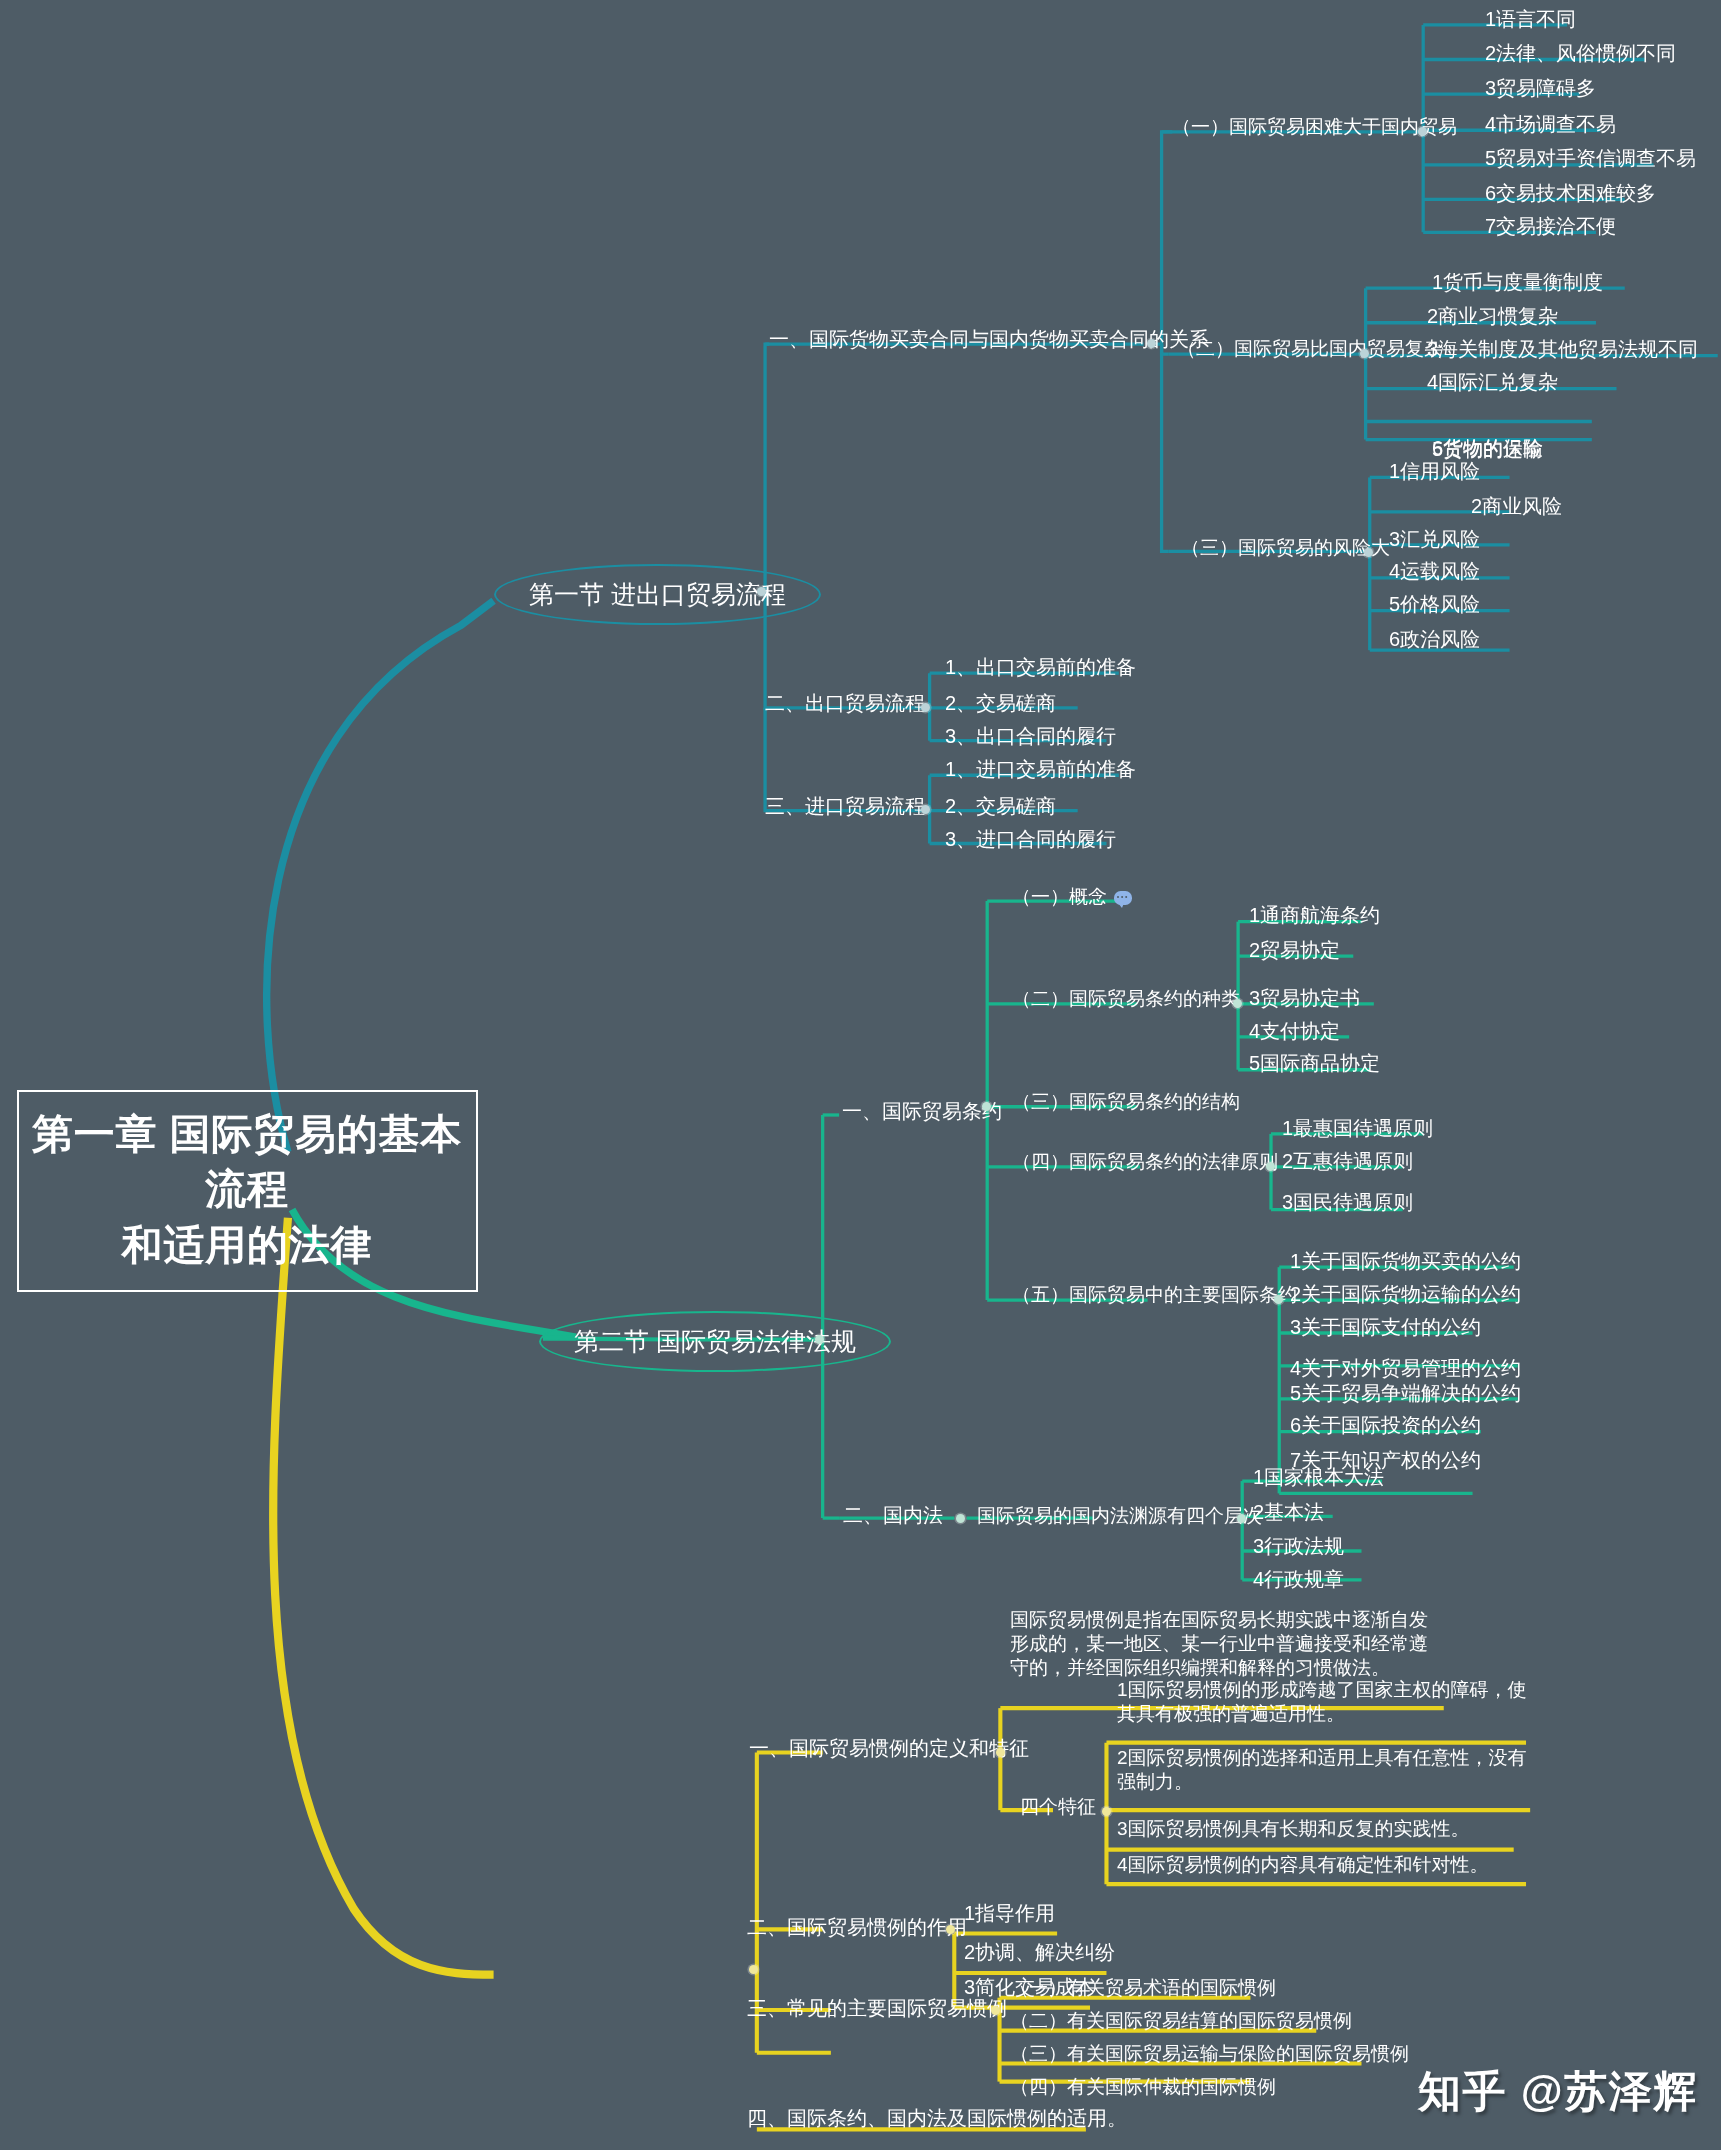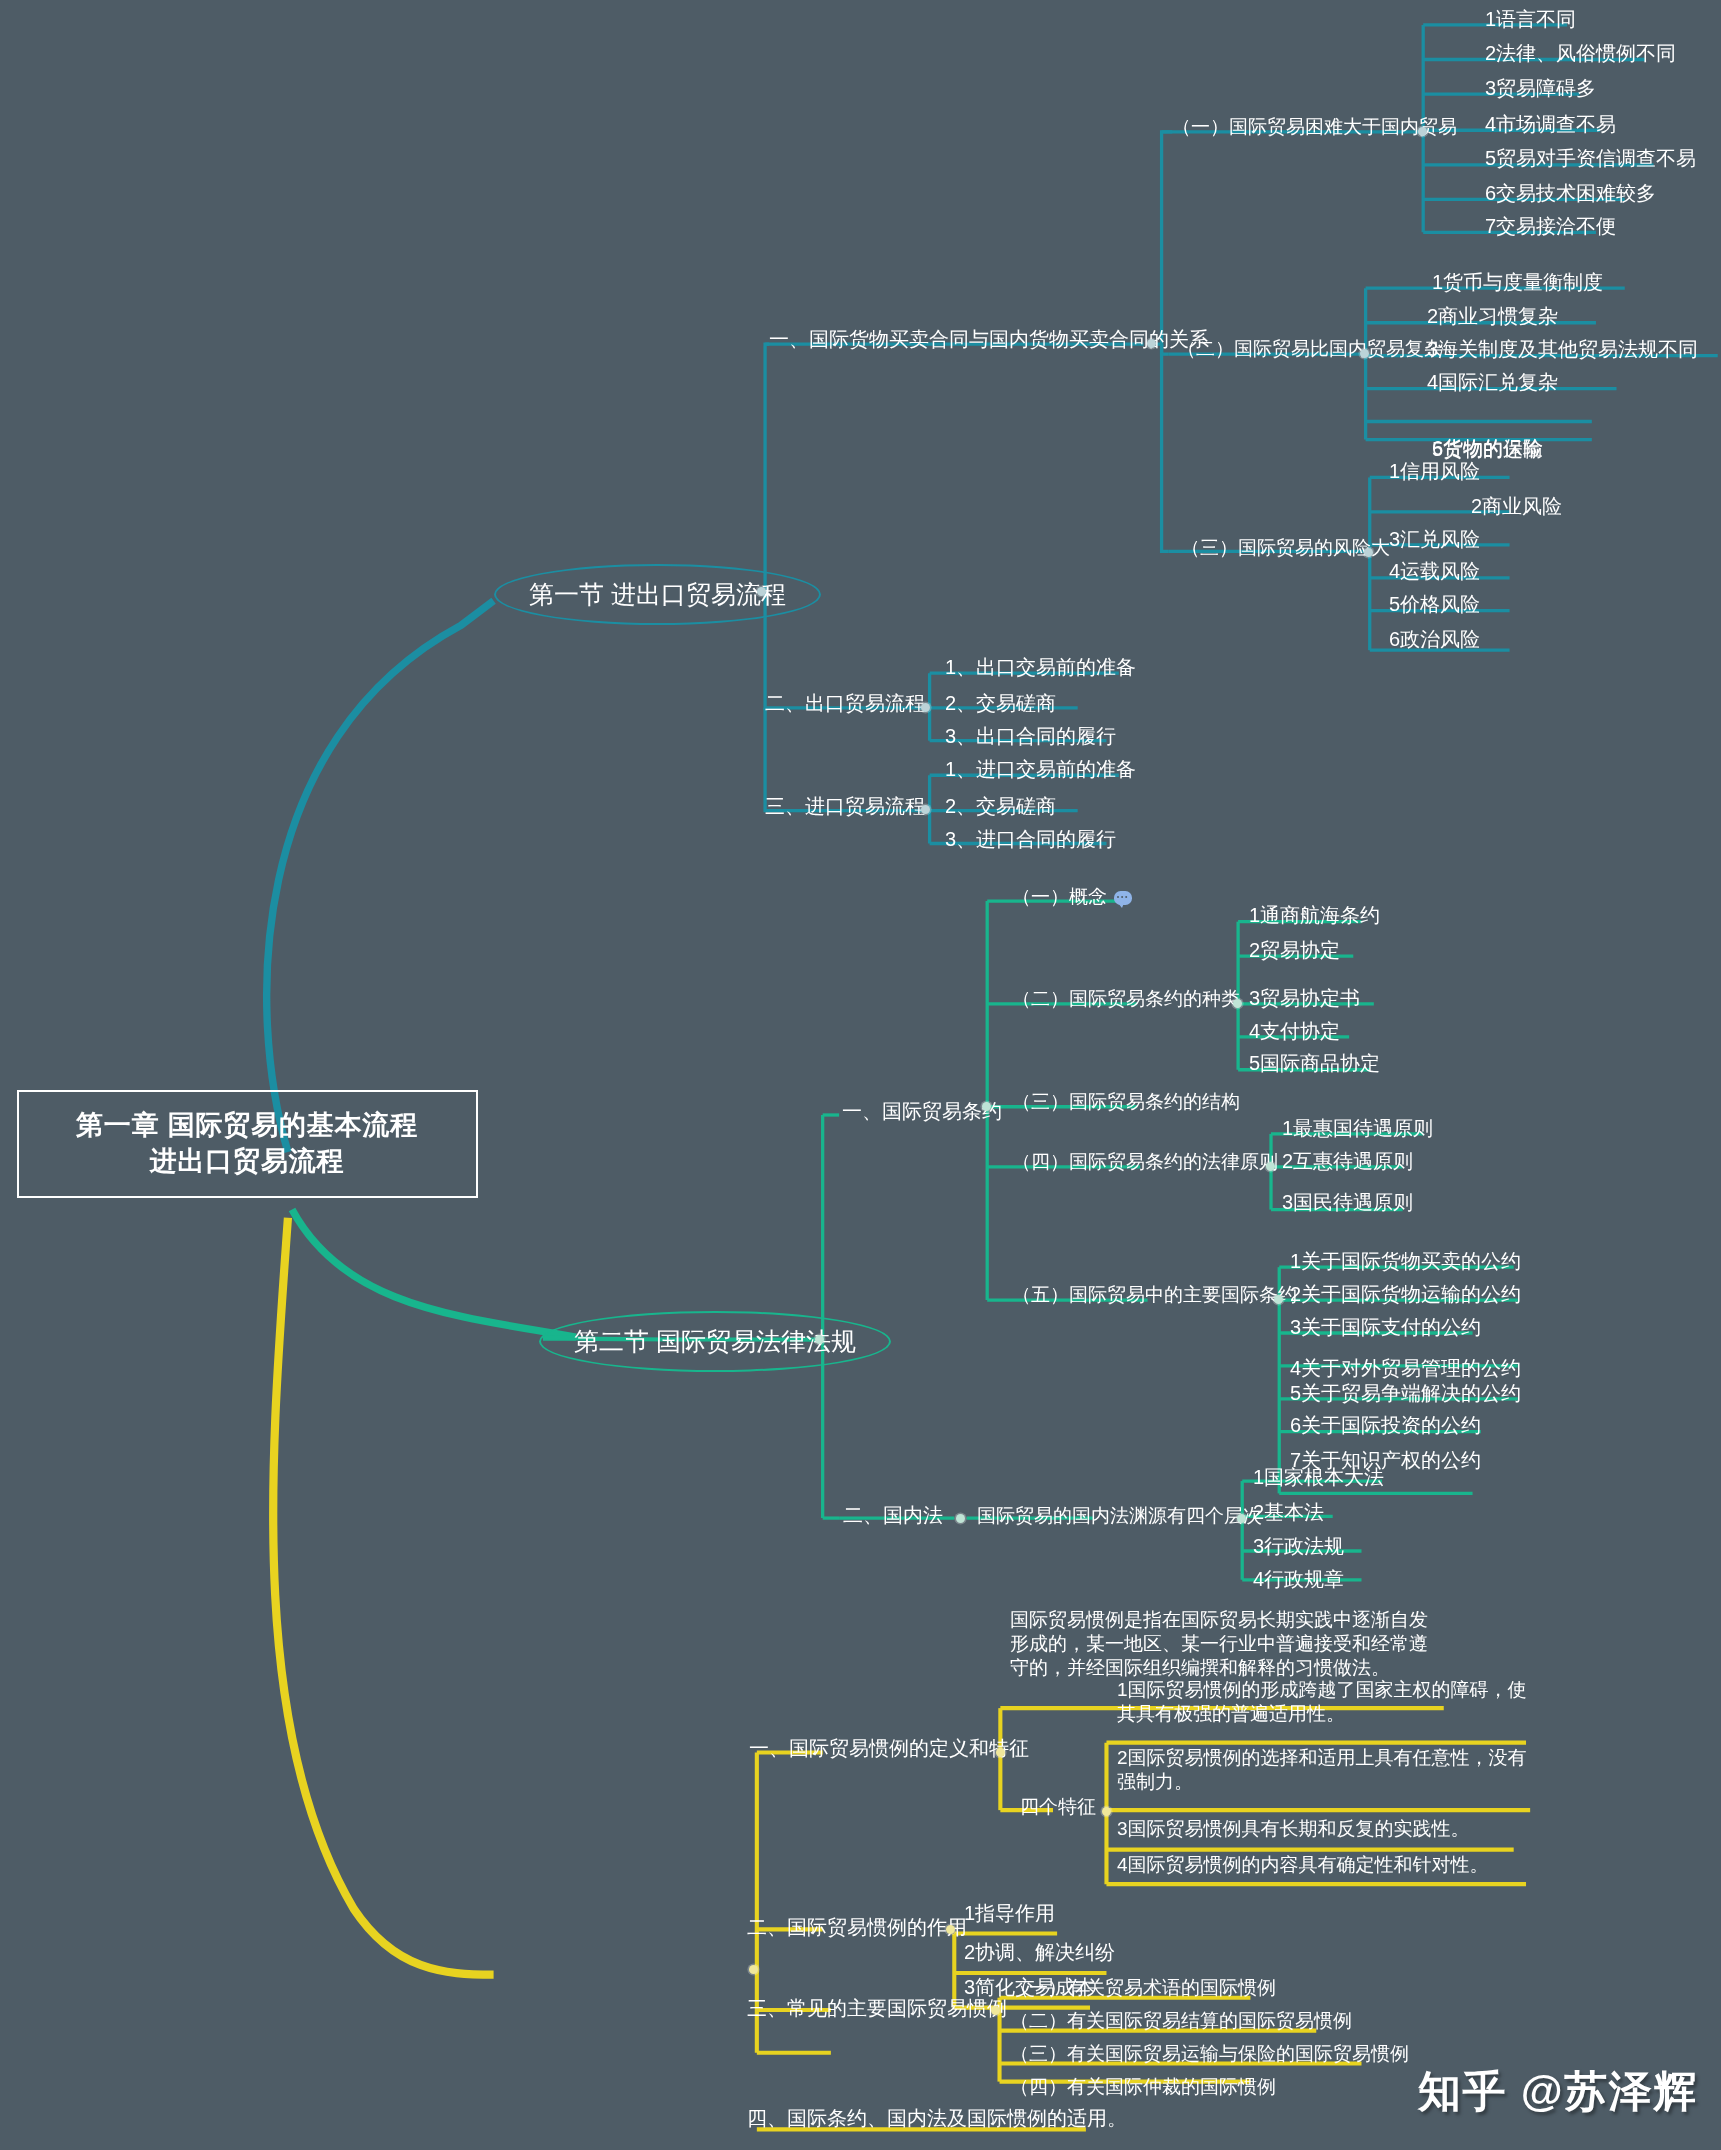--- a/index.html
+++ b/index.html
@@ -16,21 +16,21 @@
 
   .node{position:absolute;white-space:nowrap;line-height:1.25;}
 
   
   .root{
     left:16.5px;top:1090px;width:461px;
     border:2.5px solid #ffffff;
     box-sizing:border-box;
     padding:15px 8.2px 16.5px 8.2px;
     text-align:center;
-    font-size:27px;font-weight:bold;
+    font-size:41px;font-weight:bold;
     letter-spacing:0.8px;
     line-height:1.35;
     white-space:normal;
   }
 
   
   .sect{
     border-radius:50%;
     border:2.5px solid #1f8fa3;
     padding:13px 33px;
@@ -204,21 +204,21 @@
     <line x1="1215" y1="2428" x2="1520" y2="2428" stroke="#e8d320" stroke-width="5"></line>
     <line x1="1215" y1="2468" x2="1600" y2="2468" stroke="#e8d320" stroke-width="5"></line>
     <line x1="1215" y1="2508" x2="1655" y2="2508" stroke="#e8d320" stroke-width="5"></line>
     <line x1="1215" y1="2530" x2="1520" y2="2530" stroke="#e8d320" stroke-width="5"></line>
 
     <line x1="920" y1="2588" x2="1320" y2="2588" stroke="#e8d320" stroke-width="5"></line>
   </svg>
 
   <div class="node root">
     <span>第一章 国际贸易的基本流程</span><br>
-    <span>进出口贸易流程</span>
+    <span>和适用的法律</span>
   </div>
 
   <div class="node sect s1" style="left:494px;top:564px;">
     <span>第一节 进出口贸易流程</span>
   </div>
   <div class="dot c1" style="left:757px;top:587px;"></div>
 
   <div class="node lvl2" style="left:769px;top:327px;">
     <span>一、国际货物买卖合同与国内货物买卖合同的关系</span>
   </div>

